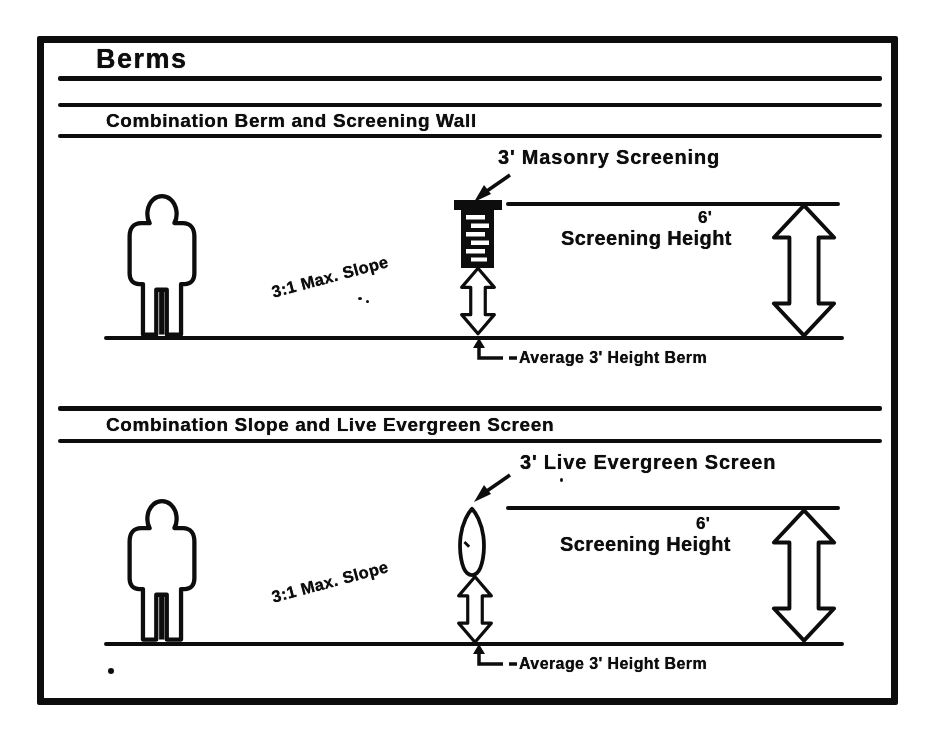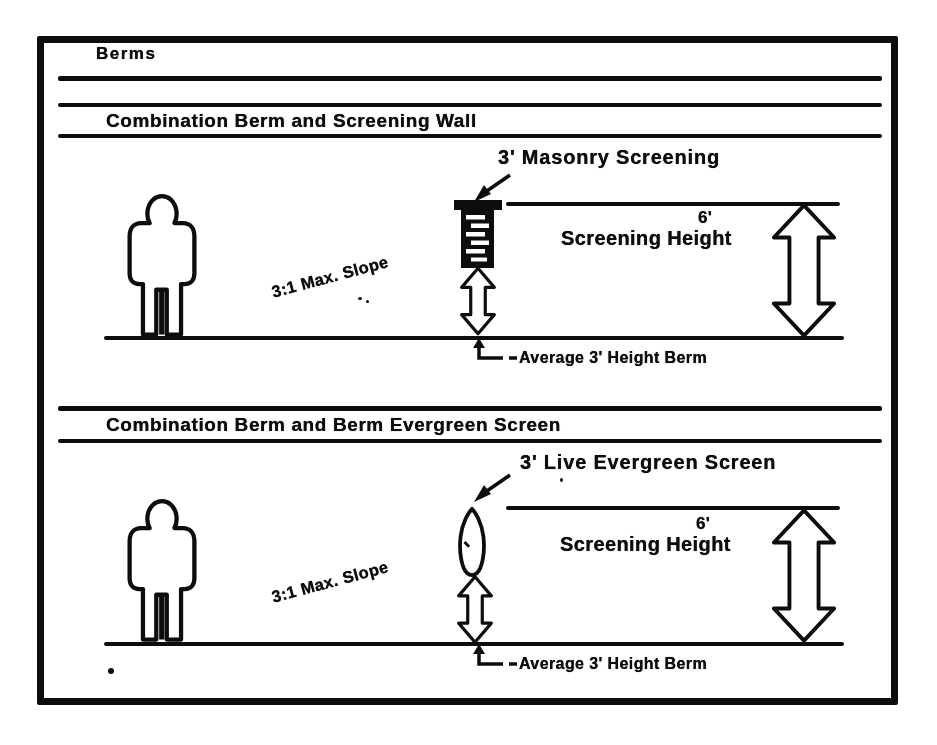--- a/index.html
+++ b/index.html
@@ -15,21 +15,21 @@
     position:absolute; left:37px; top:36px; width:861px; height:669px;
     border:7px solid var(--ink); border-radius:2px;
     background:var(--paper);
   }
   .hline { position:absolute; background:var(--ink); border-radius:2px; }
   .txt {
     position:absolute; font-weight:700; white-space:nowrap; color:var(--ink);
     text-shadow:0 0 0.7px currentColor; letter-spacing:0.4px;
     -webkit-font-smoothing:antialiased;
   }
-  .title   { font-size:17px; letter-spacing:1.5px; }
+  .title   { font-size:27px; letter-spacing:1.5px; }
   .heading { font-size:19px; letter-spacing:0.6px; }
   .lbl-big { font-size:20px; letter-spacing:0.8px; }
   .lbl-mid { font-size:20px; }
   .lbl-val { font-size:17px; }
   .lbl-sm  { font-size:16px; }
   .slope   { font-size:16.5px; transform:rotate(-15deg); transform-origin:left center; }
   .icon    { position:absolute; }
   .speck   { position:absolute; background:var(--ink); border-radius:50%; }
   svg { display:block; overflow:visible; }
 </style>
@@ -98,21 +98,21 @@
 
 <div class="icon" style="left:471px; top:338px;">
   <svg width="58" height="28" viewBox="0 0 58 28">
     <polygon points="8,0 2,10 14,10" fill="#0d0d0d"></polygon>
     <path d="M8,6 L8,20 L32,20 M38,20 L46,20" stroke="#0d0d0d" stroke-width="3.5" fill="none"></path>
   </svg>
 </div>
 <div class="txt lbl-sm" style="left:519px; top:349px;">Average 3' Height Berm</div>
 
 <div class="hline" style="left:58px; top:406px; width:824px; height:5px;"></div>
-<div class="txt heading" style="left:106px; top:414px;">Combination Berm and Berm Evergreen Screen</div>
+<div class="txt heading" style="left:106px; top:414px;">Combination Slope and Live Evergreen Screen</div>
 <div class="hline" style="left:58px; top:439px; width:824px; height:4px;"></div>
 
 <div class="txt lbl-big" style="left:520px; top:451px;">3' Live Evergreen Screen</div>
 
 <div class="icon" style="left:468px; top:472px;">
   <svg width="46" height="34" viewBox="0 0 46 34">
     <path d="M42,3 L16,21" stroke="#0d0d0d" stroke-width="3.5" fill="none"></path>
     <polygon points="6,30 16,13 23,22" fill="#0d0d0d"></polygon>
   </svg>
 </div>

